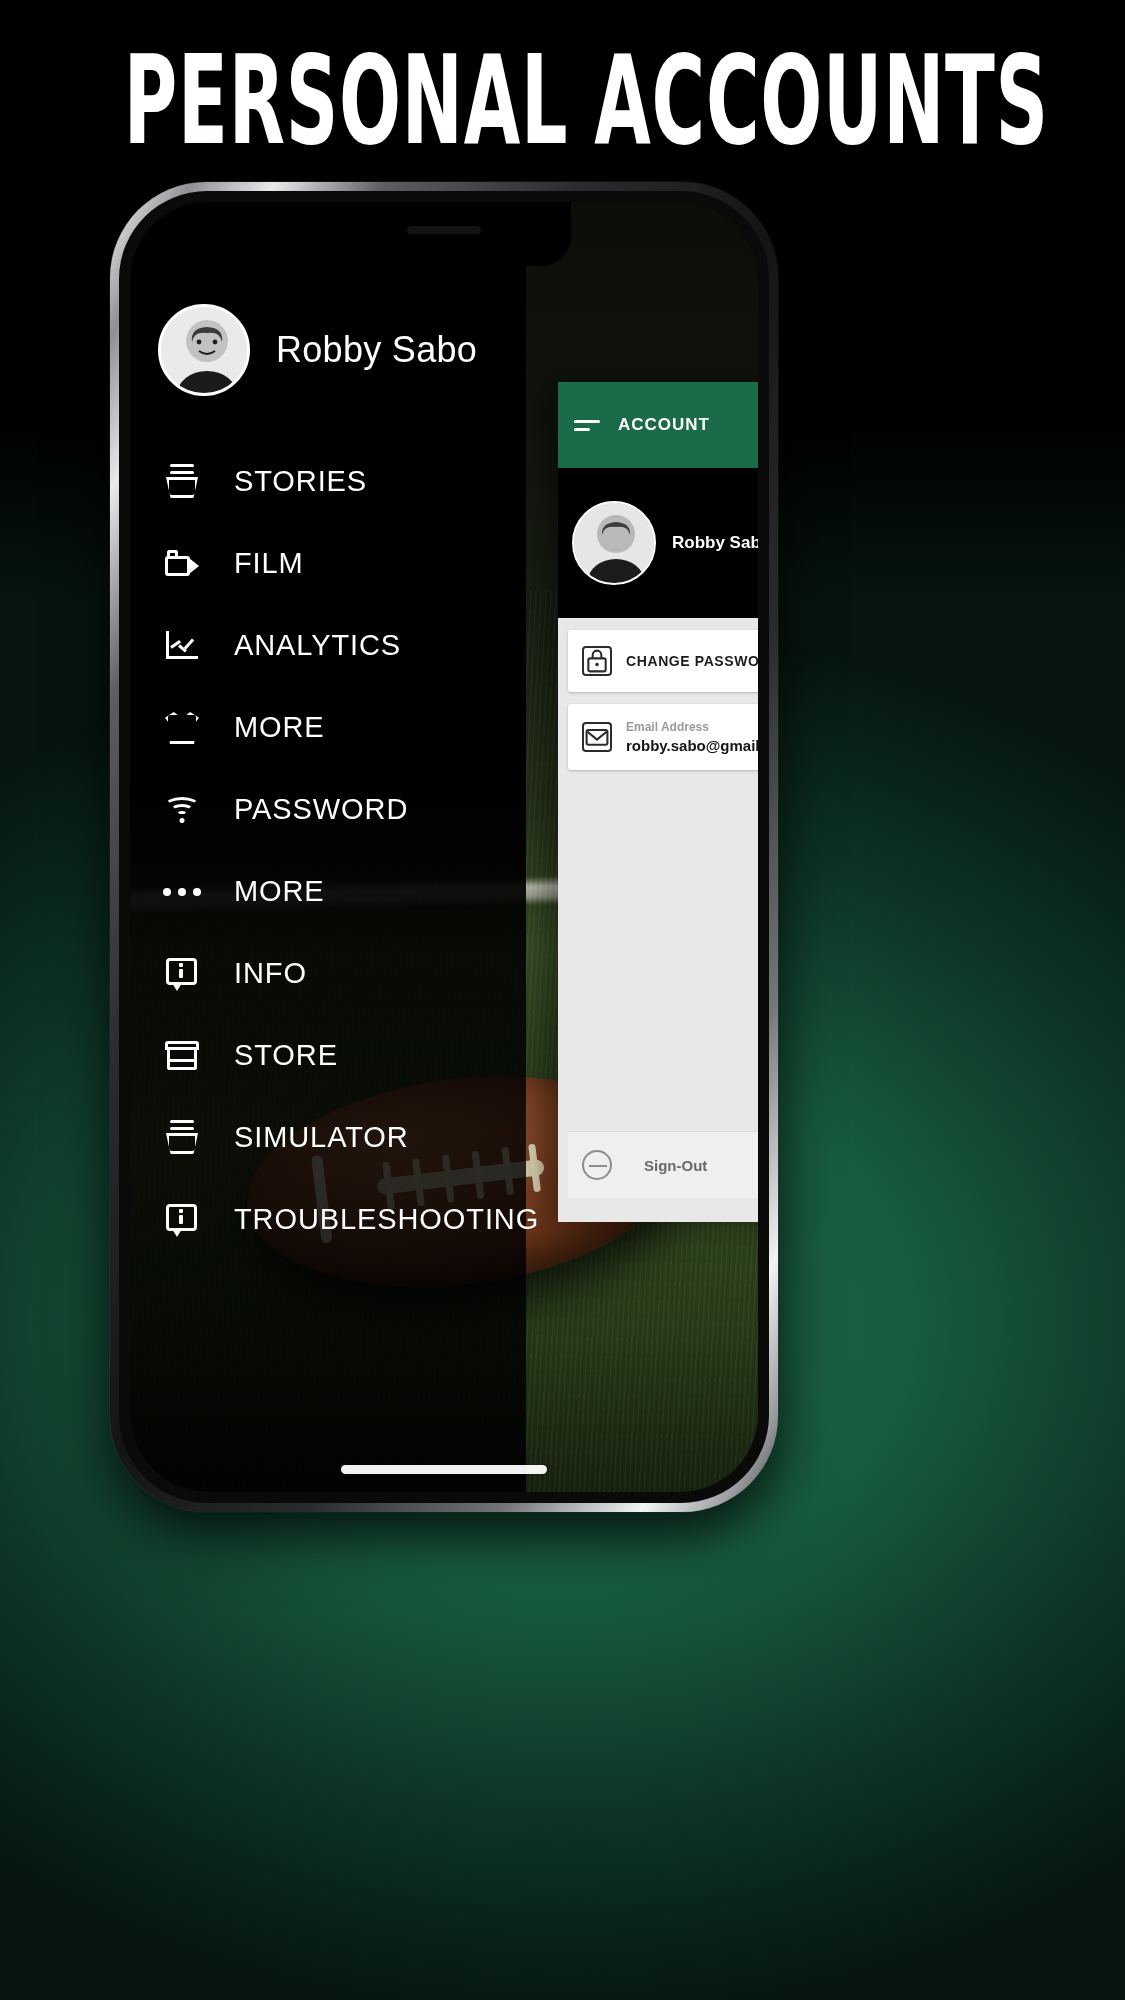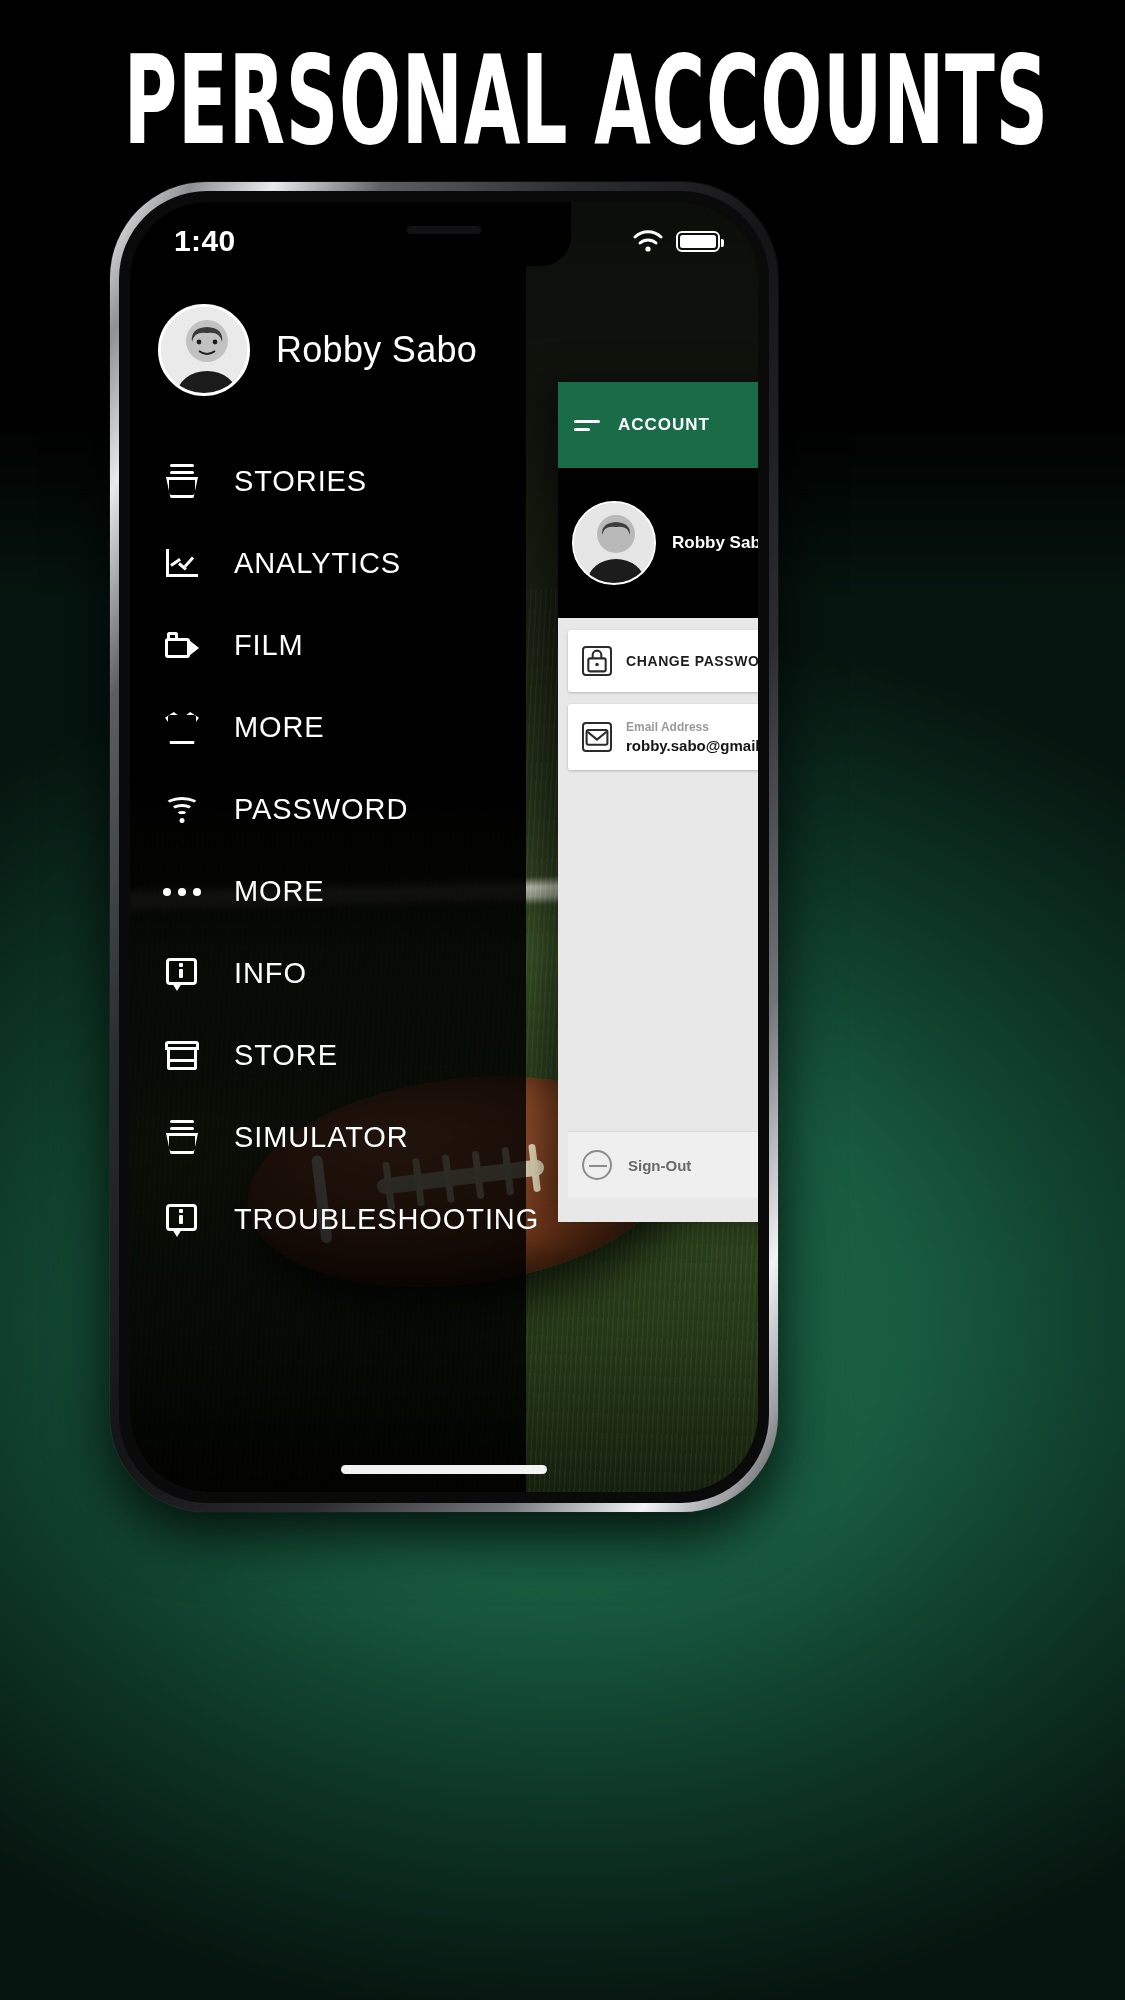--- a/index.html
+++ b/index.html
@@ -162,21 +162,21 @@
   .ap-card-icon {
     width:30px; height:30px; flex:none; border:2px solid #2b2b2b; border-radius:4px;
     position:relative;
   }
   .ap-card-label { font-size:14px; font-weight:bold; color:#1d1d1d; letter-spacing:0.6px; white-space:nowrap; }
   .ap-sub { font-size:12px; font-weight:bold; color:#9a9a9a; white-space:nowrap; }
   .ap-val { font-size:15px; font-weight:bold; color:#151515; white-space:nowrap; margin-top:3px; }
 
   .ap-signout {
     position:absolute; left:10px; right:0; bottom:24px;
-    background:#efefef; display:flex; align-items:center; gap:16px; padding:18px 14px;
+    background:#efefef; display:flex; align-items:center; gap:32px; padding:18px 14px;
     border-top:1px solid #dcdcdc;
   }
   .ap-signout-label { font-size:15px; font-weight:bold; color:#6a6a6a; white-space:nowrap; }
   .circle-slash {
     width:30px; height:30px; border:2px solid #8d8d8d; border-radius:50%; position:relative; flex:none;
   }
   .circle-slash::after {
     content:""; position:absolute; left:5px; top:13px; width:18px; height:2px; background:#8d8d8d;
   }
 
@@ -395,44 +395,44 @@
                     <div class="bar b1"></div>
                     <div class="bar b2"></div>
                     <div class="cup"></div>
                   </div>
               </div>
               <div class="mi-label">STORIES</div>
             </div>
 
             <div class="menu-item">
               <div class="mi-icon">
+                <div class="ic-video">
+                    <div class="tab"></div>
+                    <div class="body"></div>
+                    <div class="lens"></div>
+                  </div>
+              </div>
+              <div class="mi-label">FILM</div>
+            </div>
+
+            <div class="menu-item">
+              <div class="mi-icon">
                 <div class="ic-chart">
                   <div class="axis-l"></div>
                     <div class="axis-b"></div>
                   <div class="l1"></div>
                     <div class="l2"></div>
                     <div class="l3"></div>
                 </div>
               </div>
               <div class="mi-label">ANALYTICS</div>
             </div>
 
             <div class="menu-item">
               <div class="mi-icon">
-                <div class="ic-video">
-                    <div class="tab"></div>
-                    <div class="body"></div>
-                    <div class="lens"></div>
-                  </div>
-              </div>
-              <div class="mi-label">FILM</div>
-            </div>
-
-            <div class="menu-item">
-              <div class="mi-icon">
                 <div class="ic-shirt">
                     <div class="s"></div>
                   </div>
               </div>
               <div class="mi-label">MORE</div>
             </div>
 
             <div class="menu-item">
               <div class="mi-icon">
                 <div class="ic-wifi">
@@ -502,34 +502,19 @@
               <div class="mi-label">TROUBLESHOOTING</div>
             </div>
 
           </div>
         </div>
 
         <div class="notch">
           <div class="speaker"></div>
         </div>
 
-        <div class="statusbar">
-          <div class="status-time">1:40</div>
-          <div class="status-right">
-            <div class="wifi">
-              <svg viewBox="0 0 30 22" width="30" height="22" aria-hidden="true">
-                <path d="M2 7 A19 19 0 0 1 28 7" fill="none" stroke="#fff" stroke-width="3" stroke-linecap="round"></path>
-                <path d="M7 13 A12 12 0 0 1 23 13" fill="none" stroke="#fff" stroke-width="3" stroke-linecap="round"></path>
-                <circle cx="15" cy="19" r="2.6" fill="#fff"></circle>
-              </svg>
-            </div>
-            <div class="battery">
-                <i></i>
-              </div>
-          </div>
-        </div>
 
         <div class="home-ind"></div>
 
       </div>
     </div>
   </div>
 </div>
 
 </body></html>

